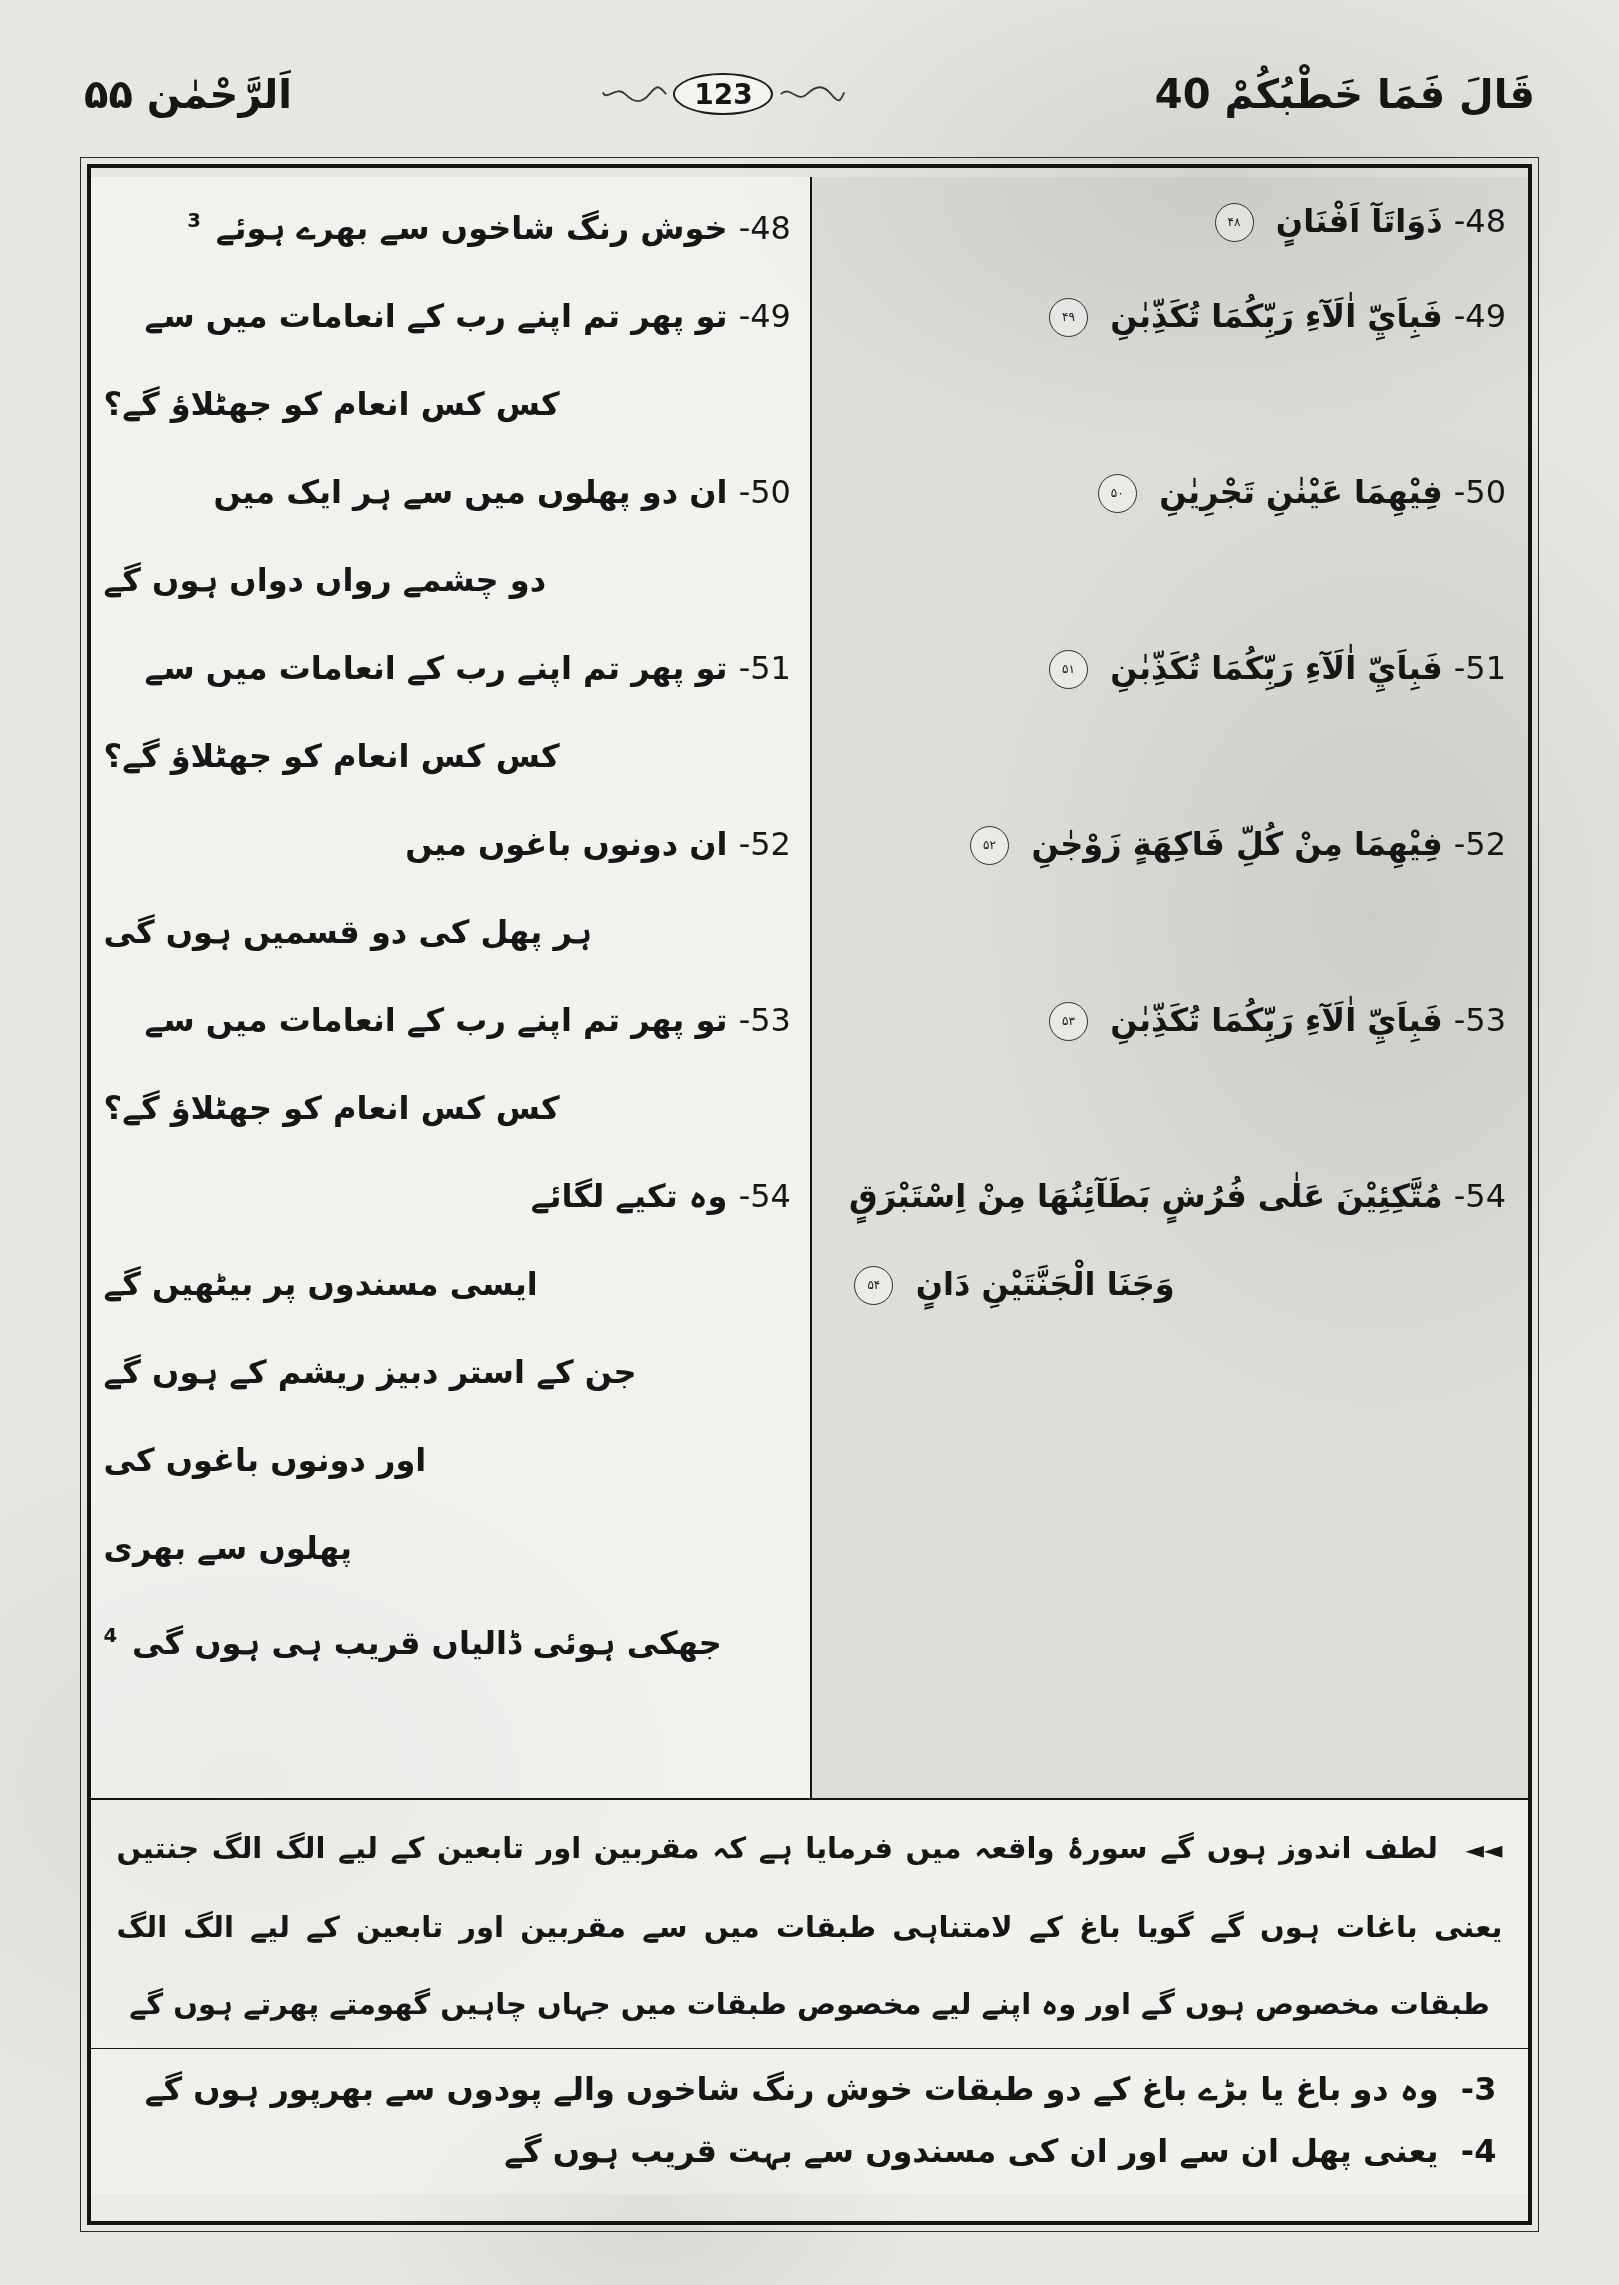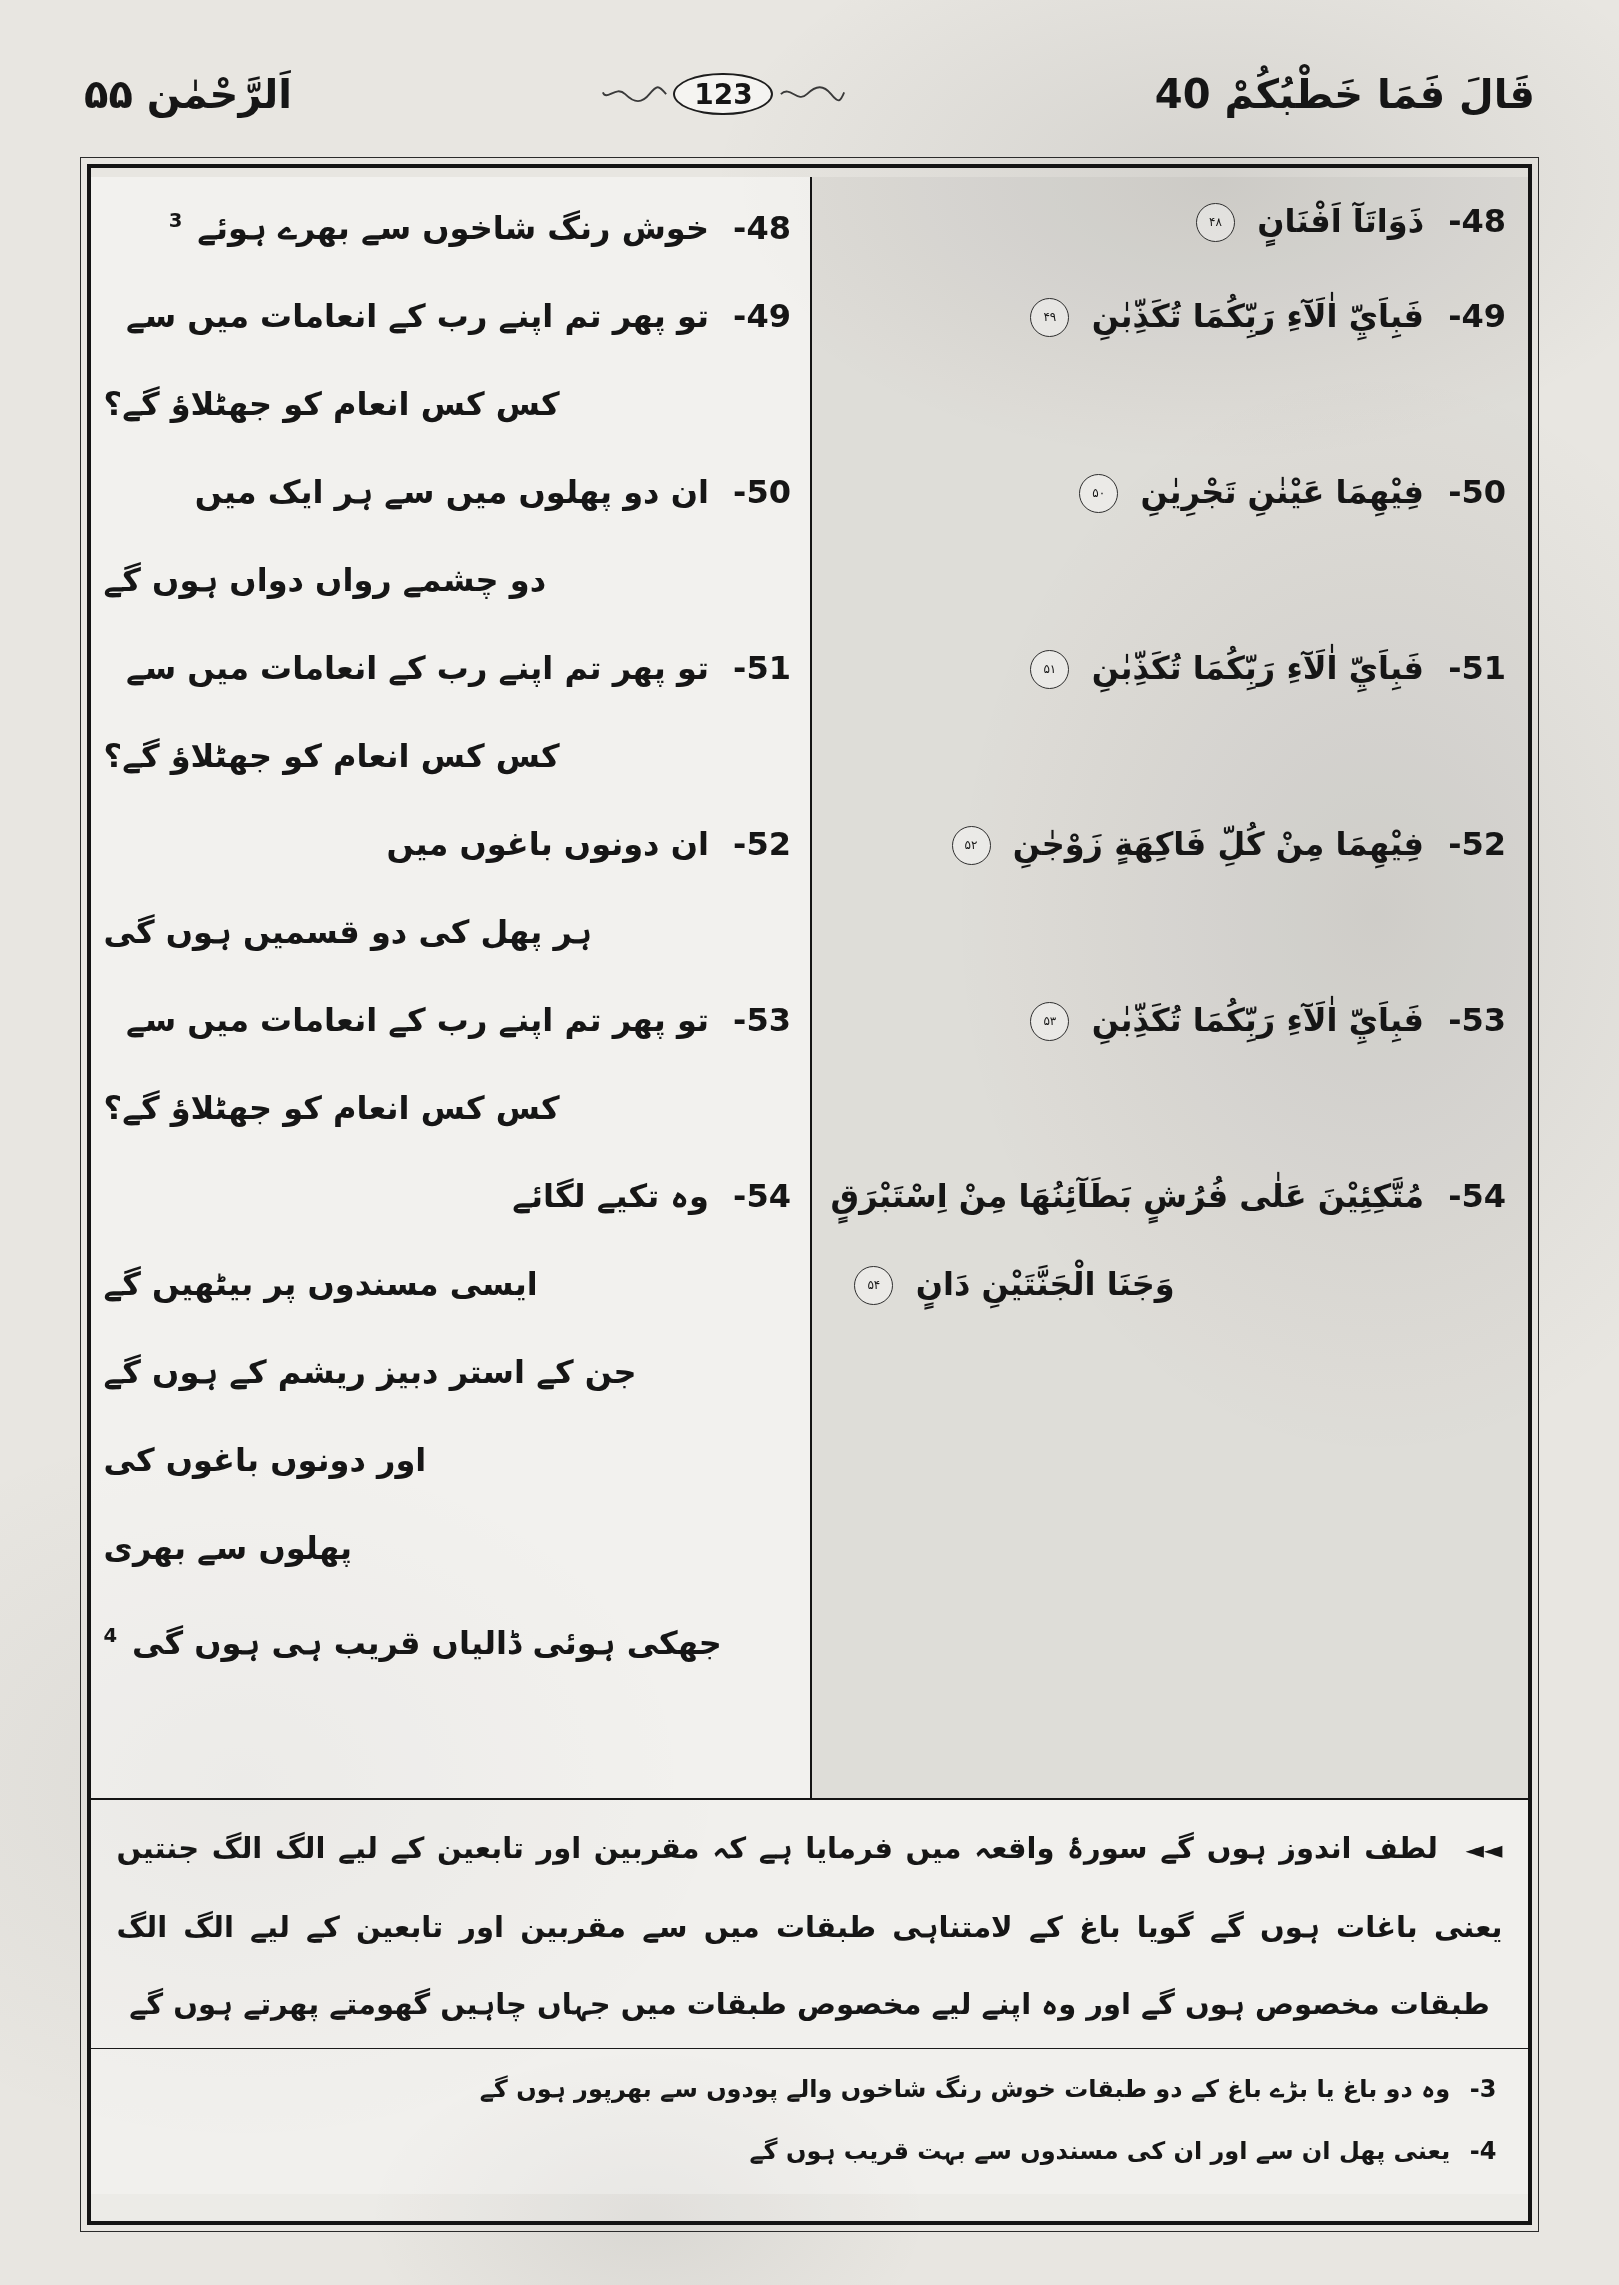--- a/index.html
+++ b/index.html
@@ -59,41 +59,41 @@
   .cell.urdu{
     padding:0 18.6px 0 13px;
     text-align:right;
     font-size:32px;font-weight:700;
     background:rgba(255,255,255,.45);
   }
   .aline{line-height:88px;}
   .aline.cont{text-align:left;padding-left:20.5px;}
   .uline{line-height:88px;white-space:nowrap;}
   .uline.cont{text-align:left;}
-  .vnum{margin-left:13px;font-weight:700;}
+  .vnum{font-weight:400;}
   .ayah-marker{
     display:inline-block;width:39px;height:39px;line-height:37px;
     box-sizing:border-box;border:1.9px solid #2e2e2e;border-radius:50%;
     font-size:12px;font-weight:400;text-align:center;
     vertical-align:middle;margin:0 11.2px;background:rgba(255,255,255,.4);
   }
   .fn-ref{font-size:19.6px;font-weight:700;vertical-align:super;margin-right:3.7px;}
   .vrow.filler{height:112px;}
   
   .hr{border:none;border-top:2.8px solid #141414;margin:0;}
   .hr.thin{border-top:1.9px solid #1a1a1a;}
   .note{
     margin:0;padding:9.3px 26px 5.6px;
     font-size:29px;font-weight:600;line-height:77px;
     text-align:justify;text-align-last:center;
     background:rgba(255,255,255,.4);
   }
   .note-marker{font-size:24px;letter-spacing:-6.5px;margin-left:15px;}
   .footnotes{padding:9.3px 32px 11.2px;background:rgba(255,255,255,.4);}
-  .fn-line{font-size:24px;font-weight:600;line-height:62px;text-align:right;white-space:nowrap;}
+  .fn-line{font-size:32px;font-weight:600;line-height:62px;text-align:right;white-space:nowrap;}
   .fnum{margin-left:11.2px;}
   .bottom-space{flex:1;background:rgba(255,255,255,.2);}
 </style>
 </head>
 <body>
 
 <div class="page">
 
   <div class="page-header">
     <div class="htext">قَالَ فَمَا خَطْبُكُمْ 40</div>

